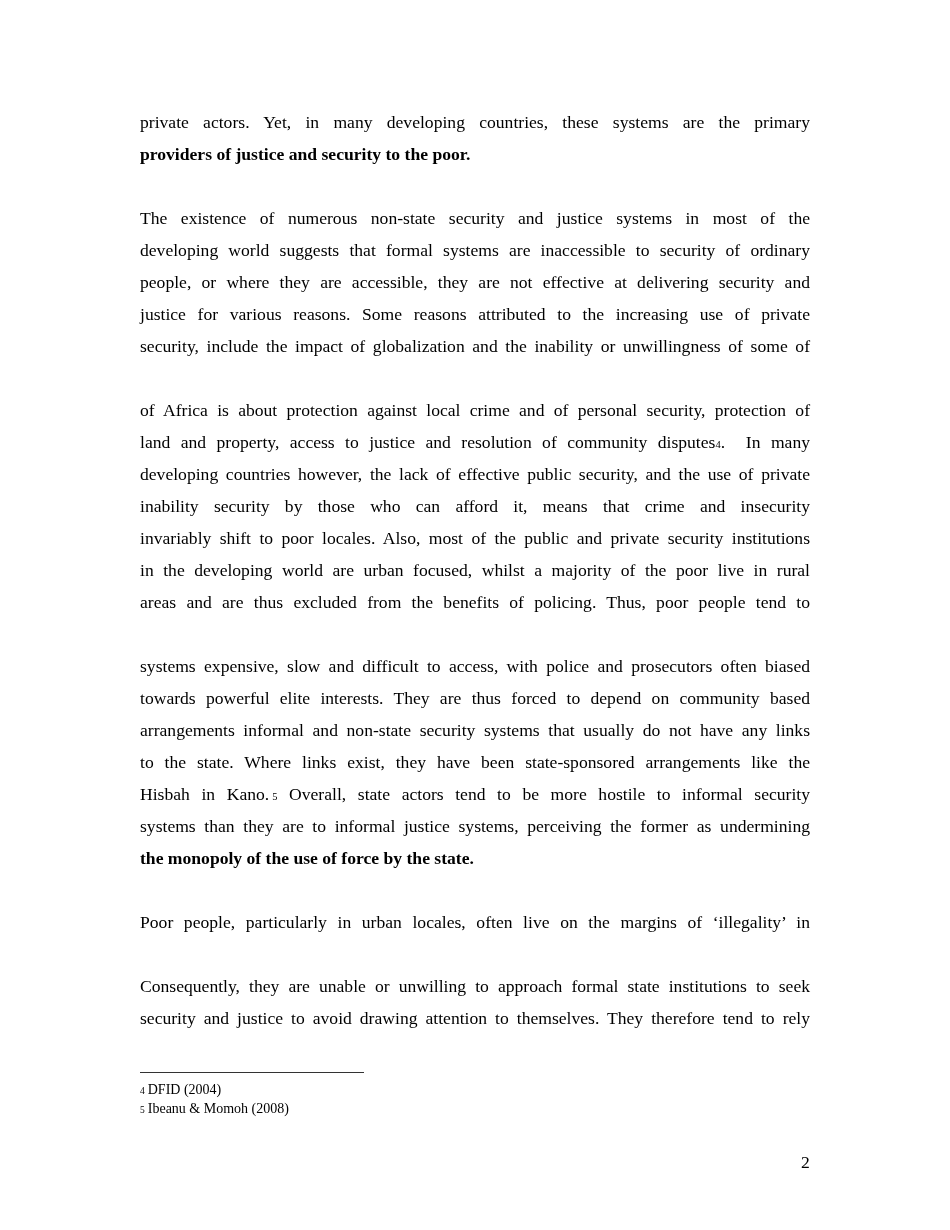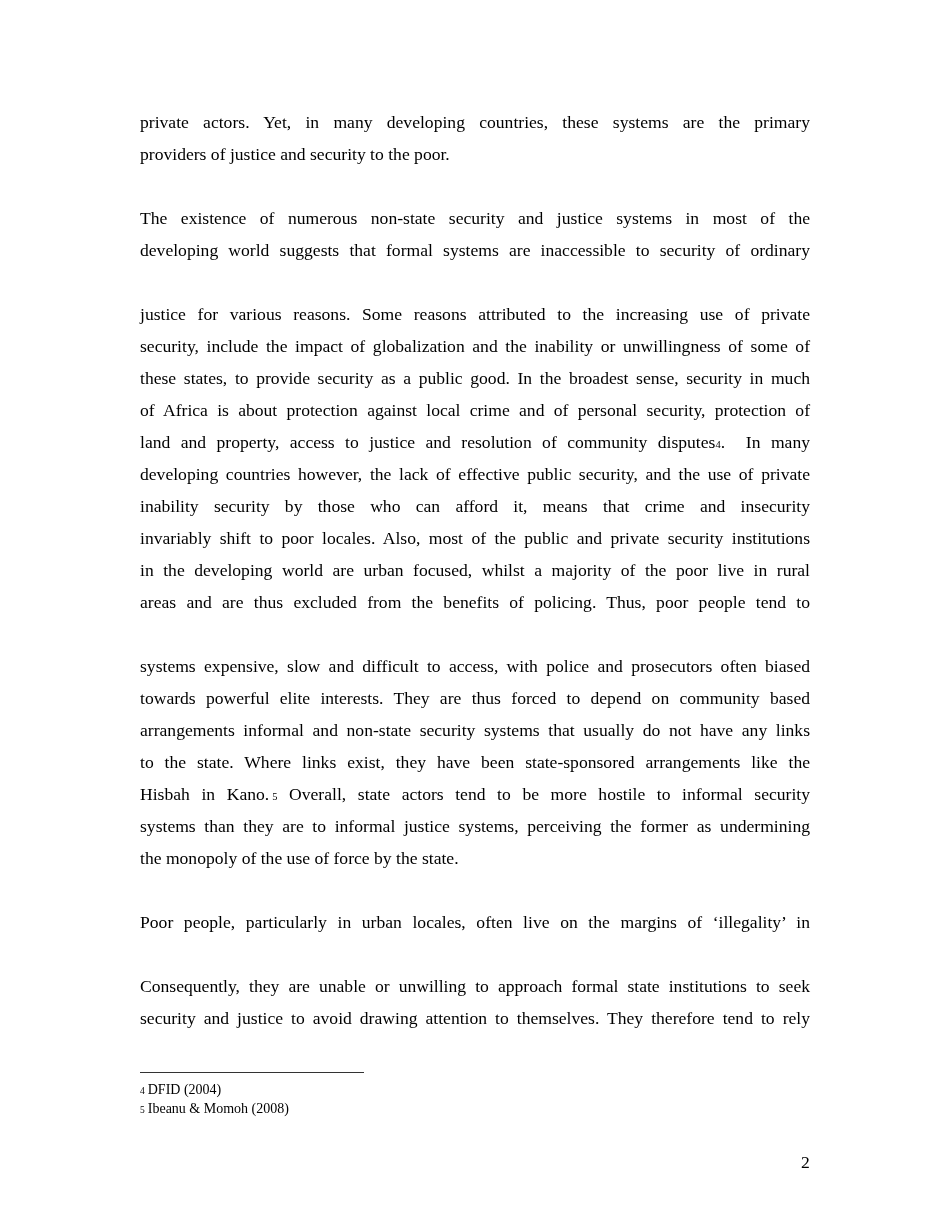--- a/index.html
+++ b/index.html
@@ -2,41 +2,41 @@
 <html><head>
 <meta charset="utf-8">
 <style>
   html, body { margin: 0; padding: 0; background: #ffffff; }
   body { width: 950px; height: 1230px; position: relative; overflow: hidden;
          font-family: "Liberation Serif", serif; color: #000; }
   .page { position: absolute; left: 0; top: 0; width: 950px; height: 1059px; }
   .line { position: absolute; left: 140px; width: 670px; font-size: 17.6px;
           text-align: justify; text-align-last: justify; white-space: nowrap;
           height: 24px; line-height: 24px; }
-  .line.last { text-align-last: left; }
+  .line.last { text-align-last: left; font-weight: bold; }
   sup.fn { font-size: 10.5px; vertical-align: 0; position: relative; top: 0px; }
   .rule { position: absolute; left: 140px; top: 1072px; width: 224px; height: 0;
           border-top: 1.3px solid #333; }
   .fnote { position: absolute; left: 140px; font-size: 14px; line-height: 18px; text-align: center; }
   .fnote .num { font-size: 9.5px; margin-right: 3px; }
   .pagenum { position: absolute; left: 801px; top: 1152px; font-size: 17.6px; }
 </style>
 </head>
 <body>
 
 <div class="page">
 
   <div class="line" style="top:110px">private actors. Yet, in many developing countries, these systems are the primary</div>
   <div class="line last" style="top:142px">providers of justice and security to the poor.</div>
 
   <div class="line" style="top:206px">The existence of numerous non-state security and justice systems in most of the</div>
   <div class="line" style="top:238px">developing world suggests that formal systems are inaccessible to security of ordinary</div>
+  <div class="line" style="top:270px">people, or where they are accessible, they are not effective at delivering security and</div>
   <div class="line" style="top:302px">justice for various reasons. Some reasons attributed to the increasing use of private</div>
   <div class="line" style="top:334px">security, include the impact of globalization and the inability or unwillingness of some of</div>
-  <div class="line" style="top:366px">these states, to provide security as a public good. In the broadest sense, security in much</div>
   <div class="line" style="top:398px">of Africa is about protection against local crime and of personal security, protection of</div>
   <div class="line" style="top: 405px; text-align-last: left; word-spacing: 6.00601px; margin-top: 25px;"><span>land and property, access to justice and resolution of community disputes</span><sup class="fn">4</sup><span style="white-space:pre">.  In many</span></div>
   <div class="line" style="top:462px">developing countries however, the lack of effective public security, and the use of private</div>
   <div class="line" style="top:494px">inability security by those who can afford it, means that crime and insecurity</div>
   <div class="line" style="top:526px">invariably shift to poor locales. Also, most of the public and private security institutions</div>
   <div class="line" style="top:558px">in the developing world are urban focused, whilst a majority of the poor live in rural</div>
   <div class="line" style="top:590px">areas and are thus excluded from the benefits of policing. Thus, poor people tend to</div>
   <div class="line" style="top:654px">systems expensive, slow and difficult to access, with police and prosecutors often biased</div>
   <div class="line" style="top:686px">towards powerful elite interests. They are thus forced to depend on community based</div>
   <div class="line" style="top:718px">arrangements informal and non-state security systems that usually do not have any links</div>

